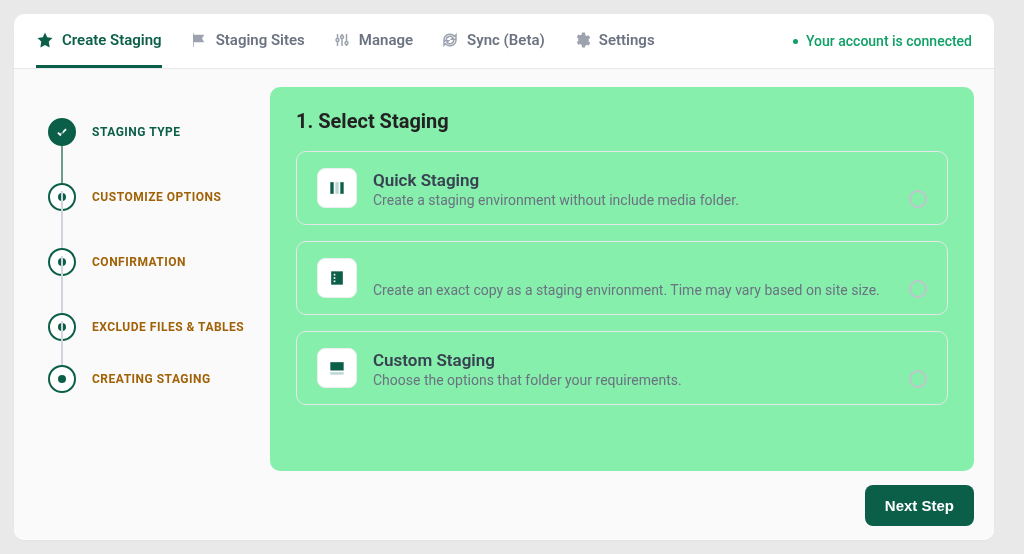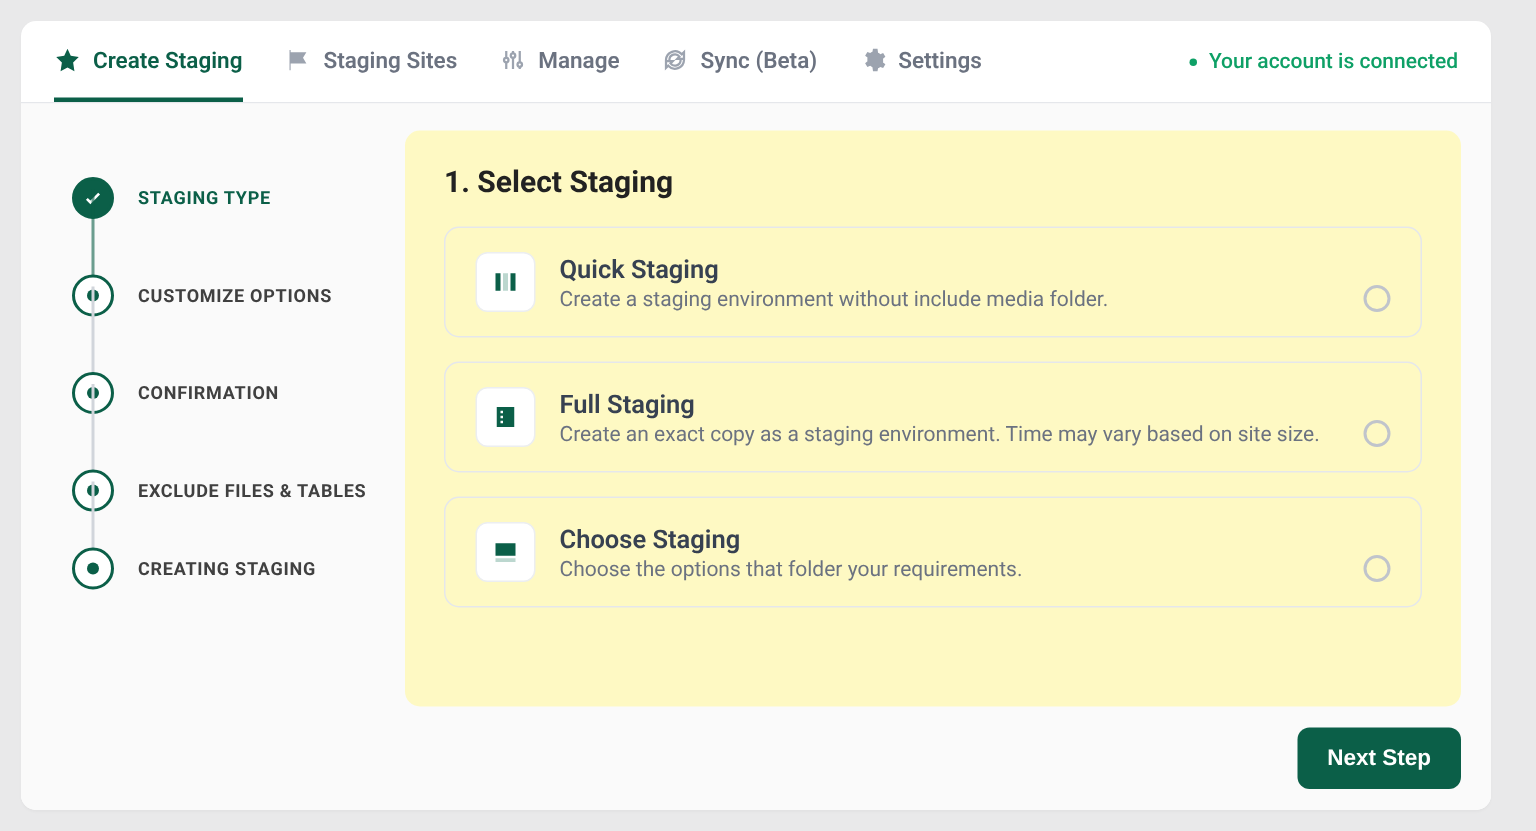--- a/index.html
+++ b/index.html
@@ -73,33 +73,33 @@
       width:28px; height:28px; border-radius:50%;
       background:#fff;
       border:2px solid #0b5f48;
       display:flex; align-items:center; justify-content:center;
       flex-shrink:0;
     }
     .step-dot .inner { width:8px; height:8px; border-radius:50%; background:#0b5f48; }
     .step.done .step-dot { background:#0b5f48; }
     .step-label {
       font-size:12px; font-weight:700; letter-spacing:.5px;
-      color:#404040; text-transform:uppercase;
+      color:#a16207; text-transform:uppercase;
     }
     .step.done .step-label { color:#0b5f48; }
     .step .line {
       position:absolute; left:13px; top:27px; bottom:-26px;
       width:2px; background:#d1d5db;
     }
     .step.done .line { background:#0b5f48; opacity:.6; }
     .step:last-child .line { display:none; }
     
     .panel {
       flex:1;
-      background:#fef9c3;
+      background:#86efac;
       margin:18px 20px 0 0;
       border-radius:10px;
       padding:22px 26px 26px 26px;
     }
     .panel h1 {
       font-size:20px; font-weight:700; color:#222; margin-bottom:18px;
     }
     .option {
       display:flex; align-items:flex-end; gap:16px;
       border:1px solid #e5e7eb; border-radius:10px;
@@ -250,35 +250,34 @@
         <div class="option">
           <div class="opt-icon">
             <svg width="20" height="20" viewBox="0 0 24 24">
                 <rect x="5" y="4" width="14" height="16" fill="#0b5f48"></rect>
                 <rect x="8" y="7" width="2" height="2" fill="#fff"></rect>
                 <rect x="8" y="11" width="2" height="2" fill="#fff"></rect>
                 <rect x="8" y="15" width="2" height="2" fill="#fff"></rect>
               </svg>
           </div>
           <div class="opt-texts">
-            <div class="opt-title">Full Staging</div>
             <div class="opt-desc">Create an exact copy as a staging environment. Time may vary based on site size.</div>
           </div>
           <div class="radio"></div>
         </div>
 
         <div class="option">
           <div class="opt-icon">
             <svg width="20" height="20" viewBox="0 0 24 24">
                 <rect x="4" y="5" width="16" height="10" fill="#0b5f48"></rect>
                 <rect x="4" y="17" width="16" height="3" fill="#bcd7cf"></rect>
               </svg>
           </div>
           <div class="opt-texts">
-            <div class="opt-title">Choose Staging</div>
+            <div class="opt-title">Custom Staging</div>
             <div class="opt-desc">Choose the options that folder your requirements.</div>
           </div>
           <div class="radio"></div>
         </div>
       </div>
 
       <div class="footer">
         <button class="btn">Next Step</button>
       </div>
     </div>

